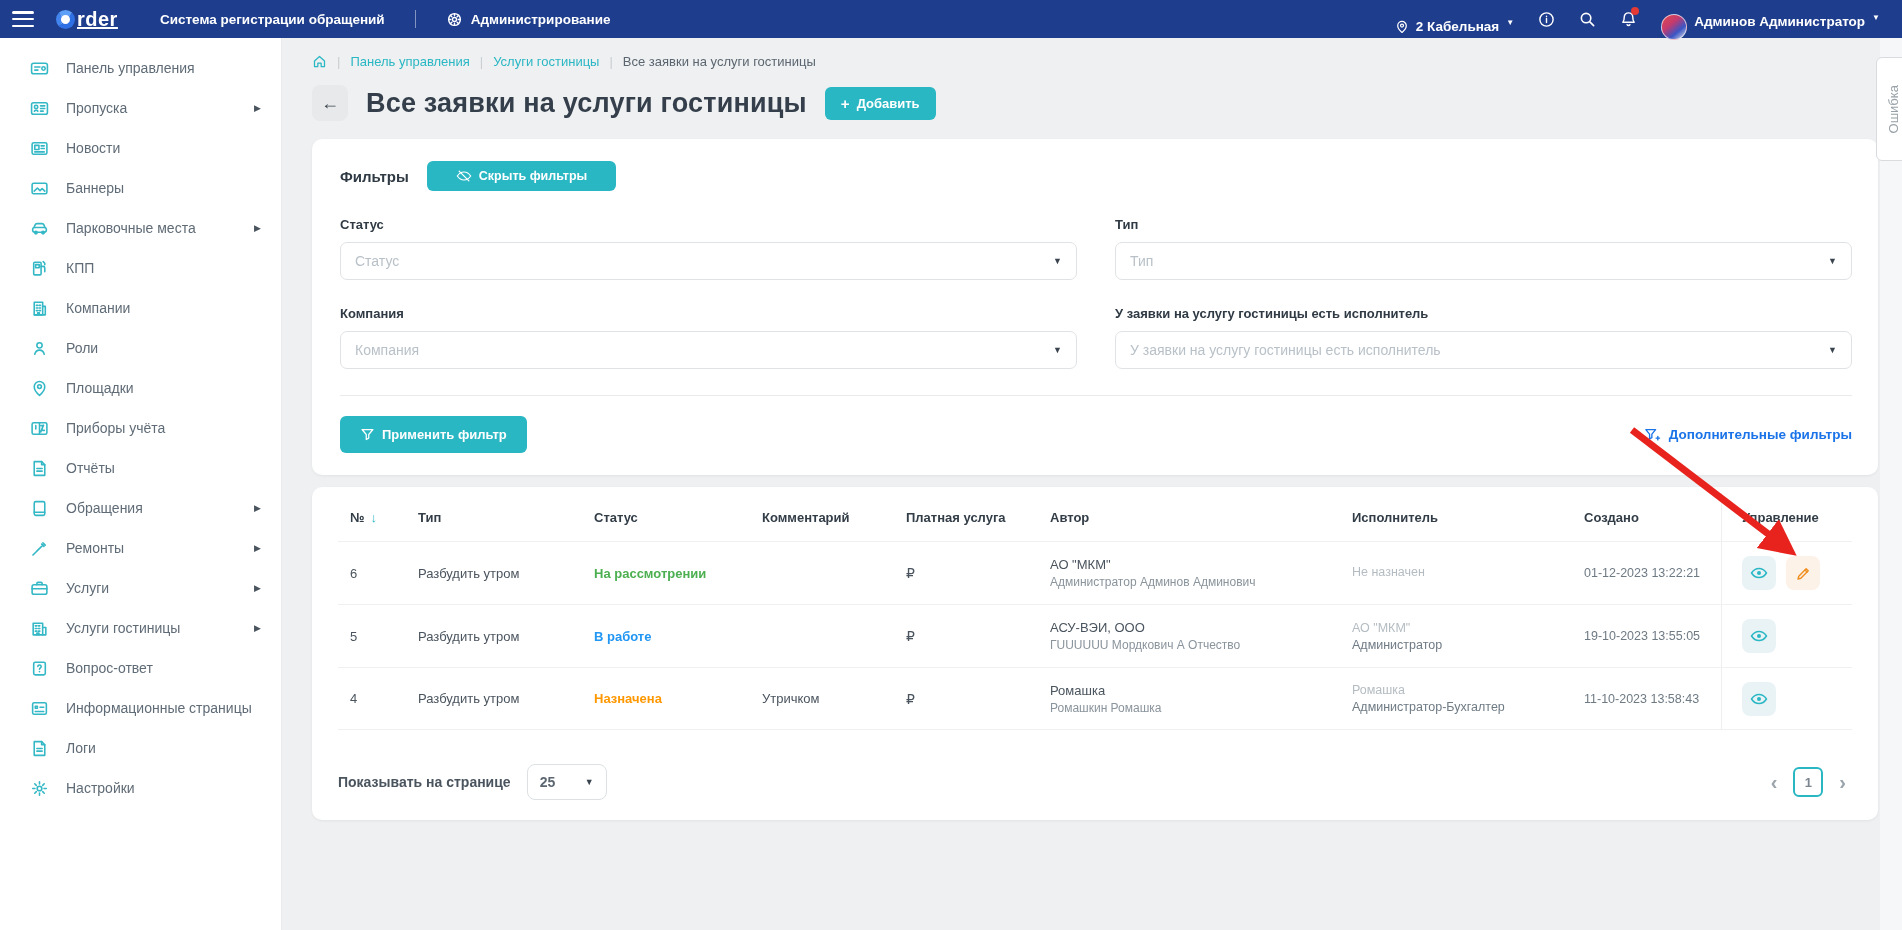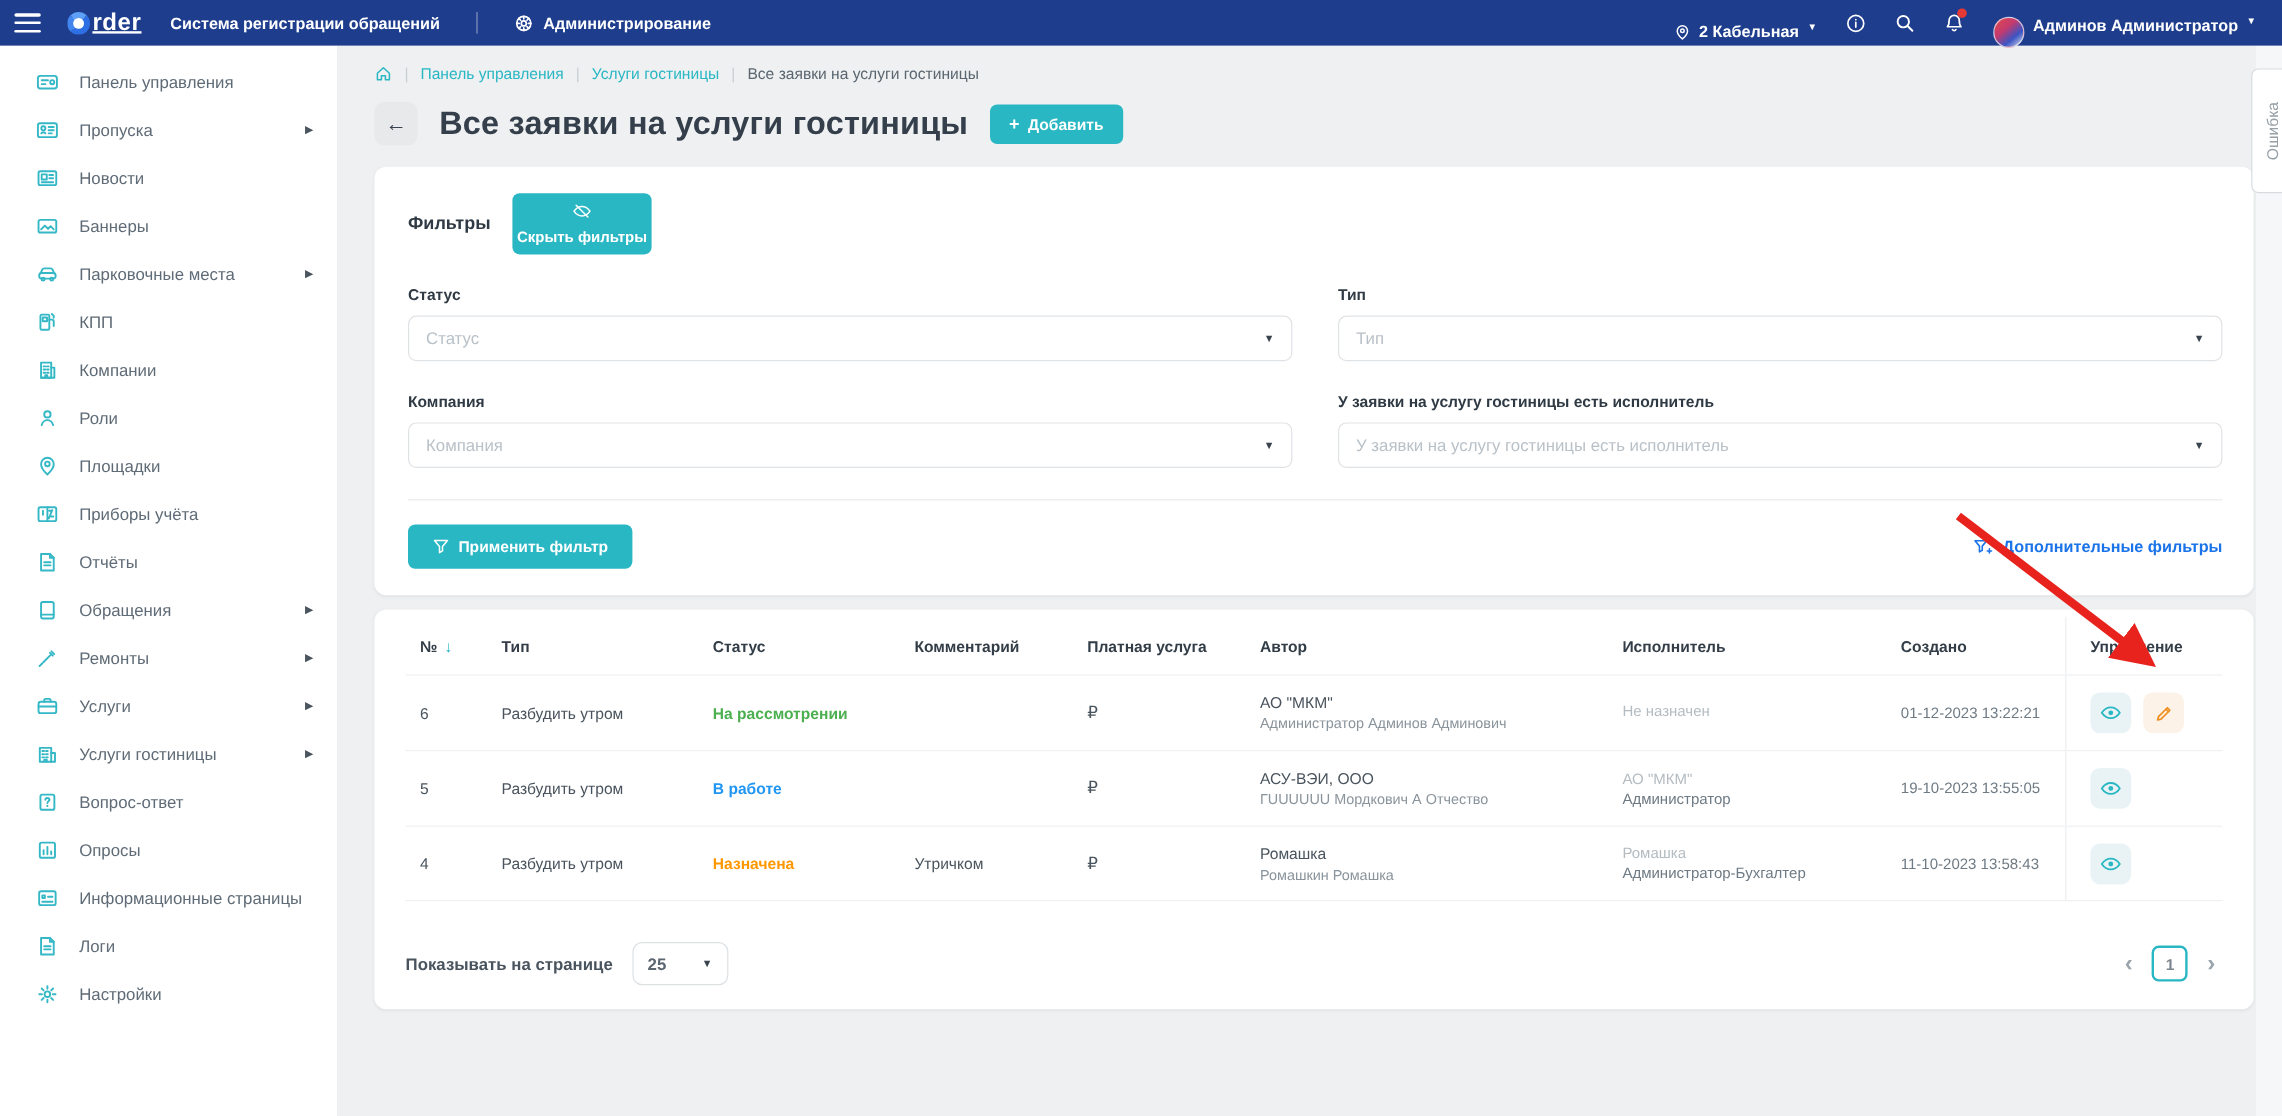--- a/index.html
+++ b/index.html
@@ -9,21 +9,21 @@
   
   .topbar { position:absolute; top:0; left:0; width:1902px; height:38px; background:#1e3d8d;
             display:flex; align-items:center; padding:0 22px 0 12px; color:#fff; z-index:30; }
   .tb-left { display:flex; align-items:center; gap:14px; }
   .burger { width:22px; height:16px; display:flex; flex-direction:column; justify-content:space-between; cursor:pointer; }
   .burger i { display:block; height:2.5px; background:#fff; border-radius:2px; }
   .logo { display:flex; align-items:center; gap:2px; margin-left:8px;text-decoration:underline; }
   .logo-o { width:19px; height:19px; border-radius:50%; border:5px solid #2f6fe4;
             border-top-color:#5ea0f7; border-left-color:#4285ee; background:#fff; }
   .logo-rest { font-size:20px; font-weight:700; letter-spacing:.5px; }
-  .app-sub { font-size:13.5px; font-weight:600; margin-left:10px; }
+  .app-sub { font-size:13.5px; font-weight:600; margin-left:28px; }
   .tb-divider { width:1px; height:18px; background:rgba(255,255,255,.45); margin:0 16px; }
   .tb-section { display:flex; align-items:center; gap:8px; font-size:13.5px; font-weight:600; }
   .tb-right { margin-left:auto; display:flex; align-items:center; gap:24px; }
   .tb-group { display:flex; align-items:flex-start; gap:7px; cursor:pointer; font-size:13.5px; font-weight:600;margin-top:15px; }
   .tb-icon svg { display:block; }
   .caret { font-size:8px; line-height:1; }
   .bell-wrap { position:relative; }
   .bell-dot { position:absolute; top:-3px; right:-2px; width:8px; height:8px; border-radius:50%; background:#e53935; }
   .avatar { width:26px; height:26px; border-radius:50%;
             background:linear-gradient(140deg,#e14b4b 0%,#c43a6e 38%,#3a55c5 68%,#e8e8e8 100%);
@@ -54,21 +54,21 @@
   .page-title { font-size:27px; font-weight:800; color:#343f4b; letter-spacing:.2px; }
   .btn-teal { background:#2ab7c4; color:#fff; border:none; border-radius:6px; cursor:pointer;
               display:inline-flex; align-items:center; gap:7px; font-weight:700; font-family:inherit; }
   .add-btn { padding:8px 16px; font-size:13px; }
   .add-plus { font-size:15px; font-weight:700; }
 
   .card { background:#fff; border-radius:10px; box-shadow:0 1px 3px rgba(20,30,40,.06); }
   .filters-card { margin-top:18px; padding:22px 26px 22px 28px; }
   .filters-head { display:flex; align-items:center; gap:18px; }
   .filters-title { font-size:15px; font-weight:800; color:#2f3a44; }
-  .hide-filters { padding:7px 4px; font-size:12.5px;flex-direction:column; }
+  .hide-filters { padding:7px 29px; font-size:12.5px; }
   .hide-filters svg { display:block; stroke:#fff; fill:none; stroke-width:1.4; stroke-linecap:round; }
 
   .filter-grid { margin-top:26px; display:grid; grid-template-columns:1fr 1fr; column-gap:38px; row-gap:26px; }
   .f-label { font-size:13px; font-weight:700; color:#2f3a44; margin-bottom:10px; }
   .select-box { height:38px; border:1px solid #e0e3e6; border-radius:7px; background:#fff; display:flex;
                 align-items:center; padding:0 14px; cursor:pointer; }
   .select-ph { color:#b9c1c8; font-size:14px; flex:1; white-space:nowrap; overflow:hidden; }
   .select-caret { font-size:9px; color:#3a444e; }
 
   .apply-row { margin-top:26px; border-top:1px solid #e8eaec; padding-top:20px;
@@ -338,29 +338,20 @@
           <svg width="19" height="19" viewBox="0 0 18 18">
             <rect x="3.5" y="3" width="11" height="12" rx="1.5"></rect>
             <path d="M7.4 7.1c0-1.9 3.2-1.9 3.2 0 0 1.2-1.6 1.2-1.6 2.5M9 11.8v.3"></path>
           </svg>
         </span>
         <span class="sb-label">Вопрос-ответ</span>
       </div>
       <div class="sb-item">
         <span class="sb-icon">
           <svg width="19" height="19" viewBox="0 0 18 18">
-            <rect x="3" y="3" width="12" height="12" rx="1.5"></rect>
-            <path d="M6 12.2V9M9 12.2V6.4M12 12.2V10"></path>
-          </svg>
-        </span>
-        <span class="sb-label">Опросы</span>
-      </div>
-      <div class="sb-item">
-        <span class="sb-icon">
-          <svg width="19" height="19" viewBox="0 0 18 18">
             <rect x="2.5" y="3.5" width="13" height="11" rx="1.5"></rect>
             <rect x="5" y="6.8" width="2" height="2"></rect>
             <path d="M9.5 7.8h3.5M5 11.8h8"></path>
           </svg>
         </span>
         <span class="sb-label">Информационные страницы</span>
       </div>
       <div class="sb-item">
         <span class="sb-icon">
           <svg width="19" height="19" viewBox="0 0 18 18">

